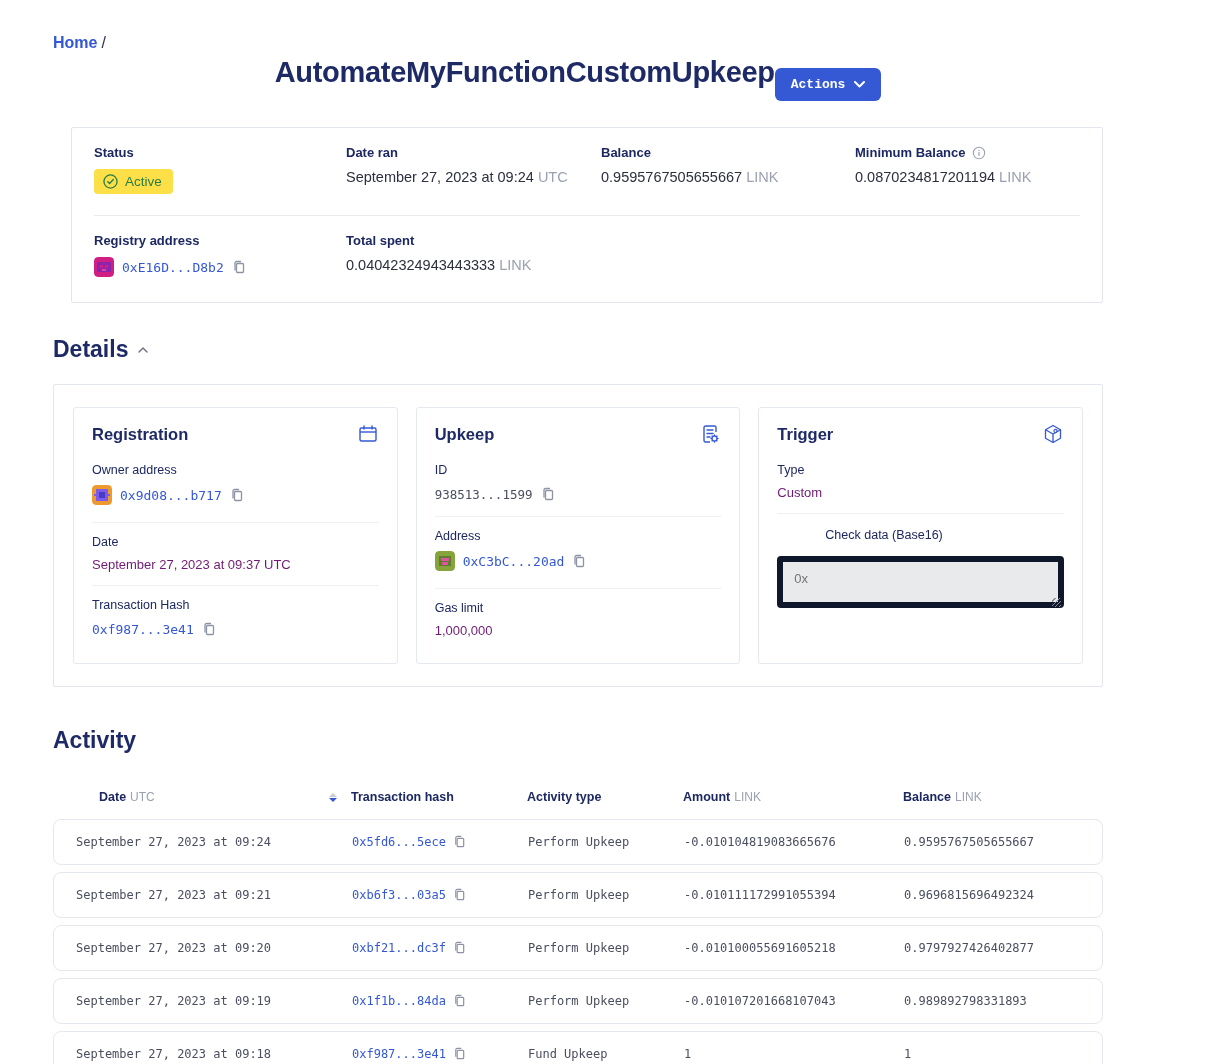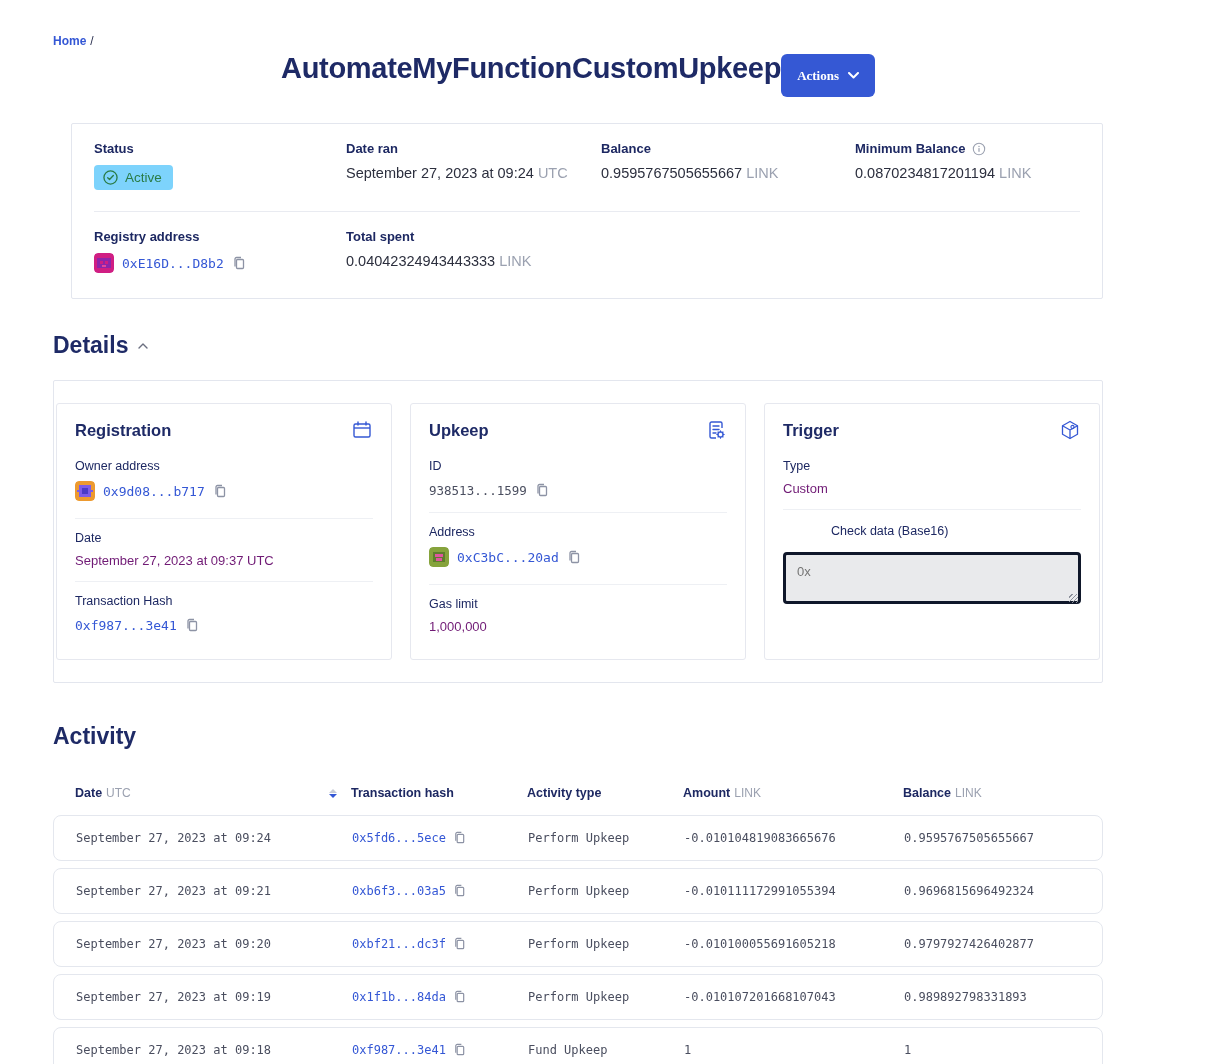--- a/index.html
+++ b/index.html
@@ -7,85 +7,85 @@
   body {
     width: 1208px; height: 1064px;
     font-family: "Liberation Sans", sans-serif;
     color: #3b3f51;
     position: relative;
     overflow: hidden;
   }
   .container { width: 1050px; margin-left: 53px; padding-top: 34px; }
 
   
-  .breadcrumb { font-size: 12px; font-weight: bold; }
+  .breadcrumb { font-size: 16px; font-weight: bold; }
   .breadcrumb a { color: #3457d5; text-decoration: none; }
   .breadcrumb .sep { color: #2b3050; margin-left: 4px; font-weight: normal; }
   .title-row { display: flex; justify-content: center; align-items: flex-start; margin-top: 4px; }
   h1.page-title { font-size: 29px; letter-spacing: -0.3px; color: #1e2a66; font-weight: bold; }
   .actions-btn {
     background: #3558d4; color: #fff; border: none; border-radius: 6px;
-    height: 43px; padding: 0 16px; font-size: 13px; font-weight: bold;
+    height: 33px; padding: 0 16px; font-size: 13px; font-weight: bold;
     display: inline-flex; align-items: center; gap: 9px; cursor: pointer;
-    font-family: Liberation Serif, serif; margin-top: 2px;
+    font-family: Liberation Mono, monospace; margin-top: 12px;
   }
 
   
   .summary-card { border: 1px solid #e3e6ee; border-radius: 2px; margin-top: 26px; margin-left: 18px; }
   .summary-row { display: grid; padding: 17px 22px 21px 22px; }
   .summary-row.r1 { grid-template-columns: 252px 255px 254px 1fr; }
   .summary-row.r2 { grid-template-columns: 252px 1fr; }
   .summary-divider { border-top: 1px solid #e9ebf1; margin: 0 22px; }
   .field-label { font-size: 13px; font-weight: bold; color: #1d2862; display: flex; align-items: center; gap: 6px; }
   .field-value { margin-top: 9px; font-size: 14.5px; color: #2c2f3e; }
   .unit { color: #9ba1b0; }
   .status-badge {
     display: inline-flex; align-items: center; gap: 7px;
-    background: #7dd3fc; border-radius: 4px; padding: 5px 11px 5px 9px;
+    background: #fde047; border-radius: 4px; padding: 5px 11px 5px 9px;
     font-size: 13.5px; color: #2a7c46;
   }
   .addr-line { display: inline-flex; align-items: center; gap: 8px; }
   .hash-link { color: #3457d5; text-decoration: none; font-family: "DejaVu Sans Mono", monospace; font-size: 13px; }
   .copy-btn { background: none; border: none; cursor: pointer; display: inline-flex; padding: 0; }
   .identicon { width: 20px; height: 20px; border-radius: 4px; display: inline-block; }
 
   
   .section-heading { display: flex; align-items: center; gap: 10px; margin-top: 33px; }
   .section-heading h2 { font-size: 23px; color: #1e2a66; font-weight: bold; }
-  .details-card { border: 1px solid #e3e6ee; border-radius: 2px; margin-top: 21px; padding: 22px 2px; }
+  .details-card { border: 1px solid #e3e6ee; border-radius: 2px; margin-top: 21px; padding: 22px 19px; }
   .details-grid { display: grid; grid-template-columns: 1fr 1fr 1fr; gap: 18px; }
   .detail-card { border: 1px solid #e6e8ef; border-radius: 3px; padding: 15px 18px 12px 18px; min-height: 225px; background: #fff; }
   .detail-card-title { display: flex; justify-content: space-between; align-items: center; margin-bottom: 6px; }
   .detail-card-title h3 { font-size: 16.5px; color: #1e2a66; font-weight: bold; }
   .detail-group { padding: 12px 0 13px 0; border-bottom: 1px solid #eef0f4; }
   .detail-group:last-child { border-bottom: none; }
   .detail-label { font-size: 12.5px; font-weight: normal; color: #1d2862; margin-bottom: 8px; }
   .detail-value { font-size: 13px; color: #701a75; }
   .mono-gray { font-family: "DejaVu Sans Mono", monospace; font-size: 12.5px; color: #4a4e5f; }
   .check-data-box {
     width: 100%; height: 52px; margin-top: 2px; resize: none;
-    background: #e9eaec; border: 3px solid #0f172a; border-radius: 4px;
+    background: #e9eaec; border: 6px solid #0f172a; border-radius: 4px;
     font-family: "Liberation Sans", sans-serif; font-size: 13px; color: #5a5f6e;
     padding: 9px 11px; position: relative;
   }
   .textarea-wrap { position: relative; }
   .resize-grip {
     position: absolute; right: 3px; bottom: 5px; width: 9px; height: 9px;
     background: repeating-linear-gradient(135deg, transparent 0 2px, #8b8f9a 2px 3px);
     pointer-events: none;
   }
 
   
   .table-header {
     display: grid; grid-template-columns: 276px 176px 156px 220px 1fr;
     padding: 0 22px; margin-top: 36px; margin-bottom: 15px; align-items: center;
   }
   .col-head { font-size: 12.5px; font-weight: bold; color: #1d2862; }
   .col-head .unit { font-weight: normal; font-size: 12px; margin-left: 4px; }
-  .date-col-head { display: flex; justify-content: space-between; align-items: center; padding-right: 14px; }
+  .date-col-head { display: flex; justify-content: space-between; align-items: center; padding-right: 14px; margin-left: 24px; }
   .history-row {
     display: grid; grid-template-columns: 276px 176px 156px 220px 1fr;
     align-items: center; padding: 0 22px; height: 46px;
     border: 1px solid #e4e7ee; border-radius: 8px; margin-bottom: 7px; background: #fff;
   }
   .cell-mono { font-family: "DejaVu Sans Mono", monospace; font-size: 12px; color: #4a4e5f; }
   .cell-hash { display: flex; align-items: center; gap: 7px; }
   .cell-hash .hash-link { font-size: 12px; }
 
   .sort-icon { display: inline-flex; flex-direction: column; align-items: center; gap: 1px; }

